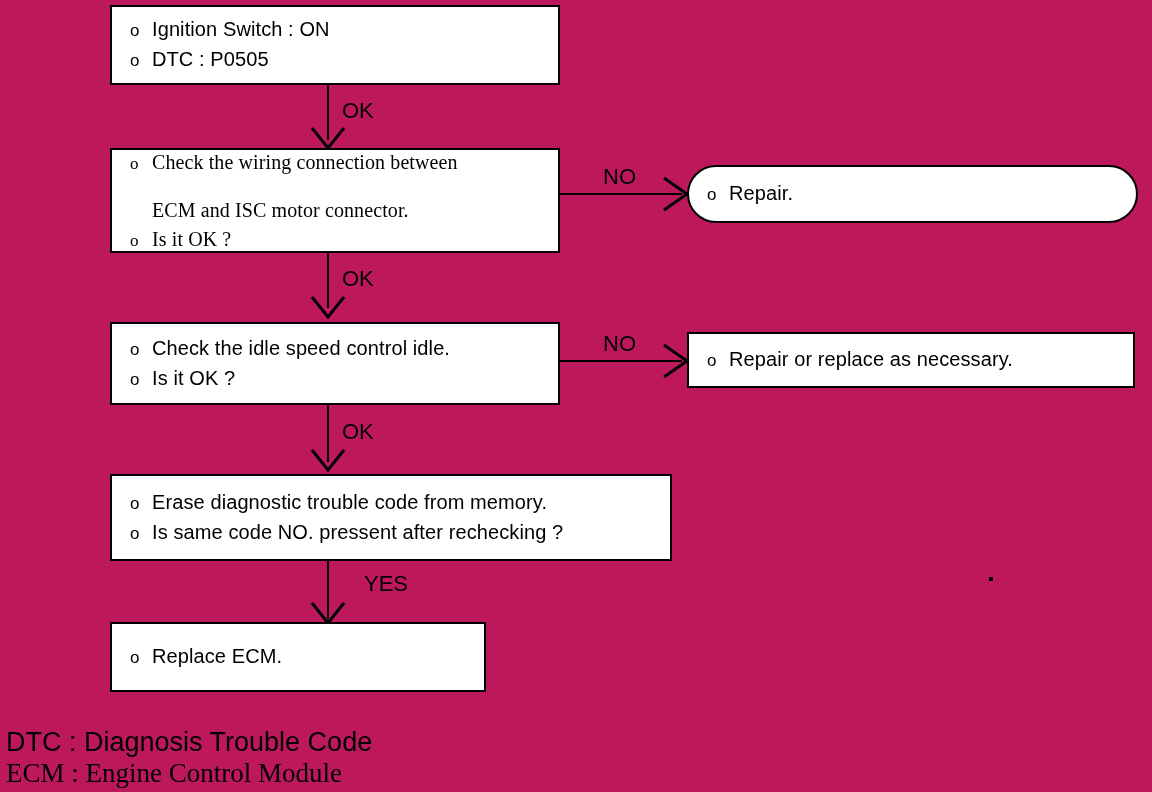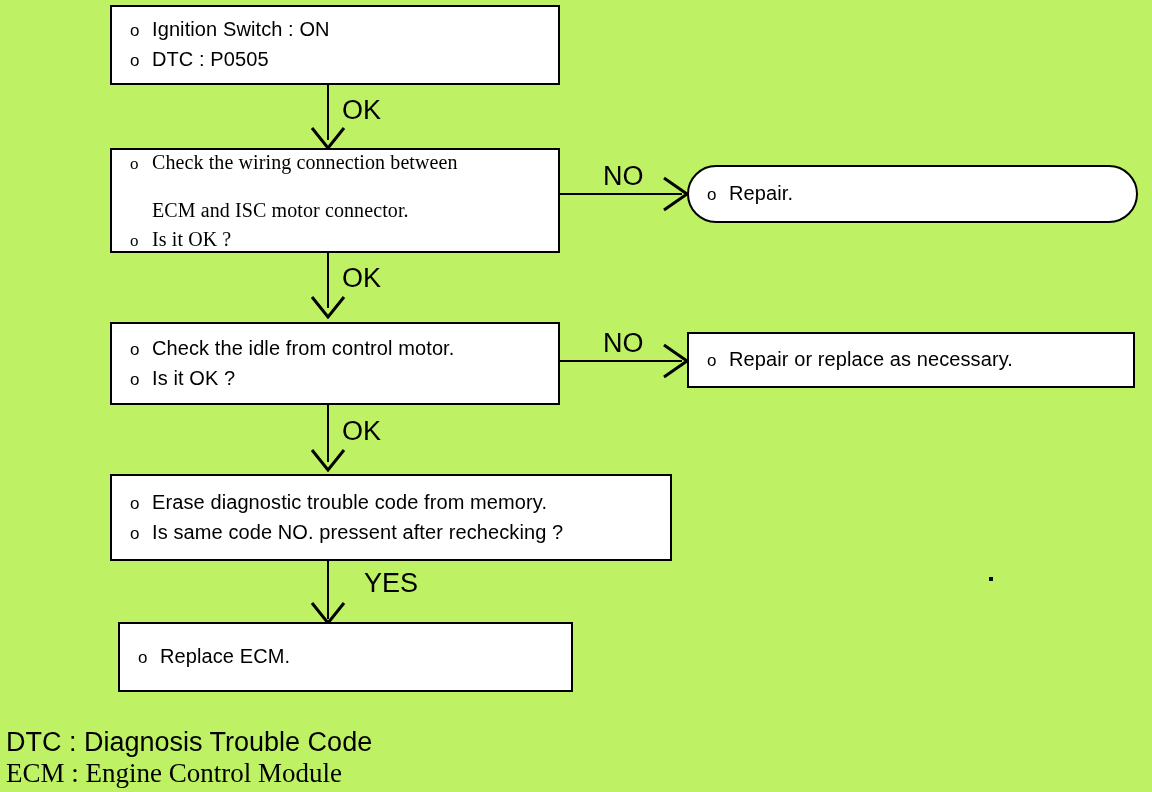--- a/index.html
+++ b/index.html
@@ -4,21 +4,21 @@
 <style>
   html, body {
     margin: 0;
     padding: 0;
     background: #ffffff;
   }
   #page {
     position: relative;
     width: 1152px;
     height: 792px;
-    background: #bef264;
+    background: #be185d;
     font-family: "Liberation Sans", sans-serif;
     color: #000000;
     overflow: hidden;
   }
   .box {
     position: absolute;
     box-sizing: border-box;
     border: 2px solid #000000;
     background: #ffffff;
   }
@@ -40,21 +40,21 @@
     display: inline-block;
     width: 22px;
     font-size: 17px;
   }
   .bullet-line.cont {
     padding-left: 22px;
     margin-top: 18px;
   }
   .edge-label {
     position: absolute;
-    font-size: 27px;
+    font-size: 22px;
     line-height: 21px;
     white-space: nowrap;
   }
   .vline {
     position: absolute;
     width: 2px;
     background: #000000;
   }
   .hline {
     position: absolute;
@@ -128,21 +128,21 @@
   <div class="vline" style="left:327px; top:253px; height:55px;"></div>
   <div class="arrow-down" style="left:310px; top:295px;">
     <svg width="36" height="24" viewBox="0 0 36 24">
       <path d="M2 2 L18 22 L34 2" fill="none" stroke="#000000" stroke-width="3"></path>
     </svg>
   </div>
   <div class="edge-label" style="left:342px; top:268px;">OK</div>
 
   <div class="box" style="left:110px; top:322px; width:450px; height:83px;">
     <div class="lines">
-      <span class="bullet-line"><span class="marker">o</span><span>Check the idle from control motor.</span></span>
+      <span class="bullet-line"><span class="marker">o</span><span>Check the idle speed control idle.</span></span>
       <span class="bullet-line"><span class="marker">o</span><span>Is it OK ?</span></span>
     </div>
   </div>
 
   <div class="hline" style="left:560px; top:360px; width:122px;"></div>
   <div class="arrow-right" style="left:662px; top:343px;">
     <svg width="28" height="36" viewBox="0 0 28 36">
       <path d="M2 2 L25 18 L2 34" fill="none" stroke="#000000" stroke-width="3"></path>
     </svg>
   </div>
@@ -170,21 +170,21 @@
   </div>
 
   <div class="vline" style="left:327px; top:561px; height:58px;"></div>
   <div class="arrow-down" style="left:310px; top:601px;">
     <svg width="36" height="24" viewBox="0 0 36 24">
       <path d="M2 2 L18 22 L34 2" fill="none" stroke="#000000" stroke-width="3"></path>
     </svg>
   </div>
   <div class="edge-label" style="left:336px; top:573px;margin-left:28px;">YES</div>
 
-  <div class="box" style="left:118px; top:622px; width:455px; height:70px;">
+  <div class="box" style="left:110px; top:622px; width:376px; height:70px;">
     <div class="lines">
       <span class="bullet-line"><span class="marker">o</span><span>Replace ECM.</span></span>
     </div>
   </div>
 
   <div class="artifact" style="left:989px; top:577px;"></div>
 
   <div class="legend" style="left:6px; top:727px;">DTC : Diagnosis Trouble Code</div>
   <div class="legend" style="left:6px; top:758px;font-family:Liberation Serif, serif;">ECM : Engine Control Module</div>
 

